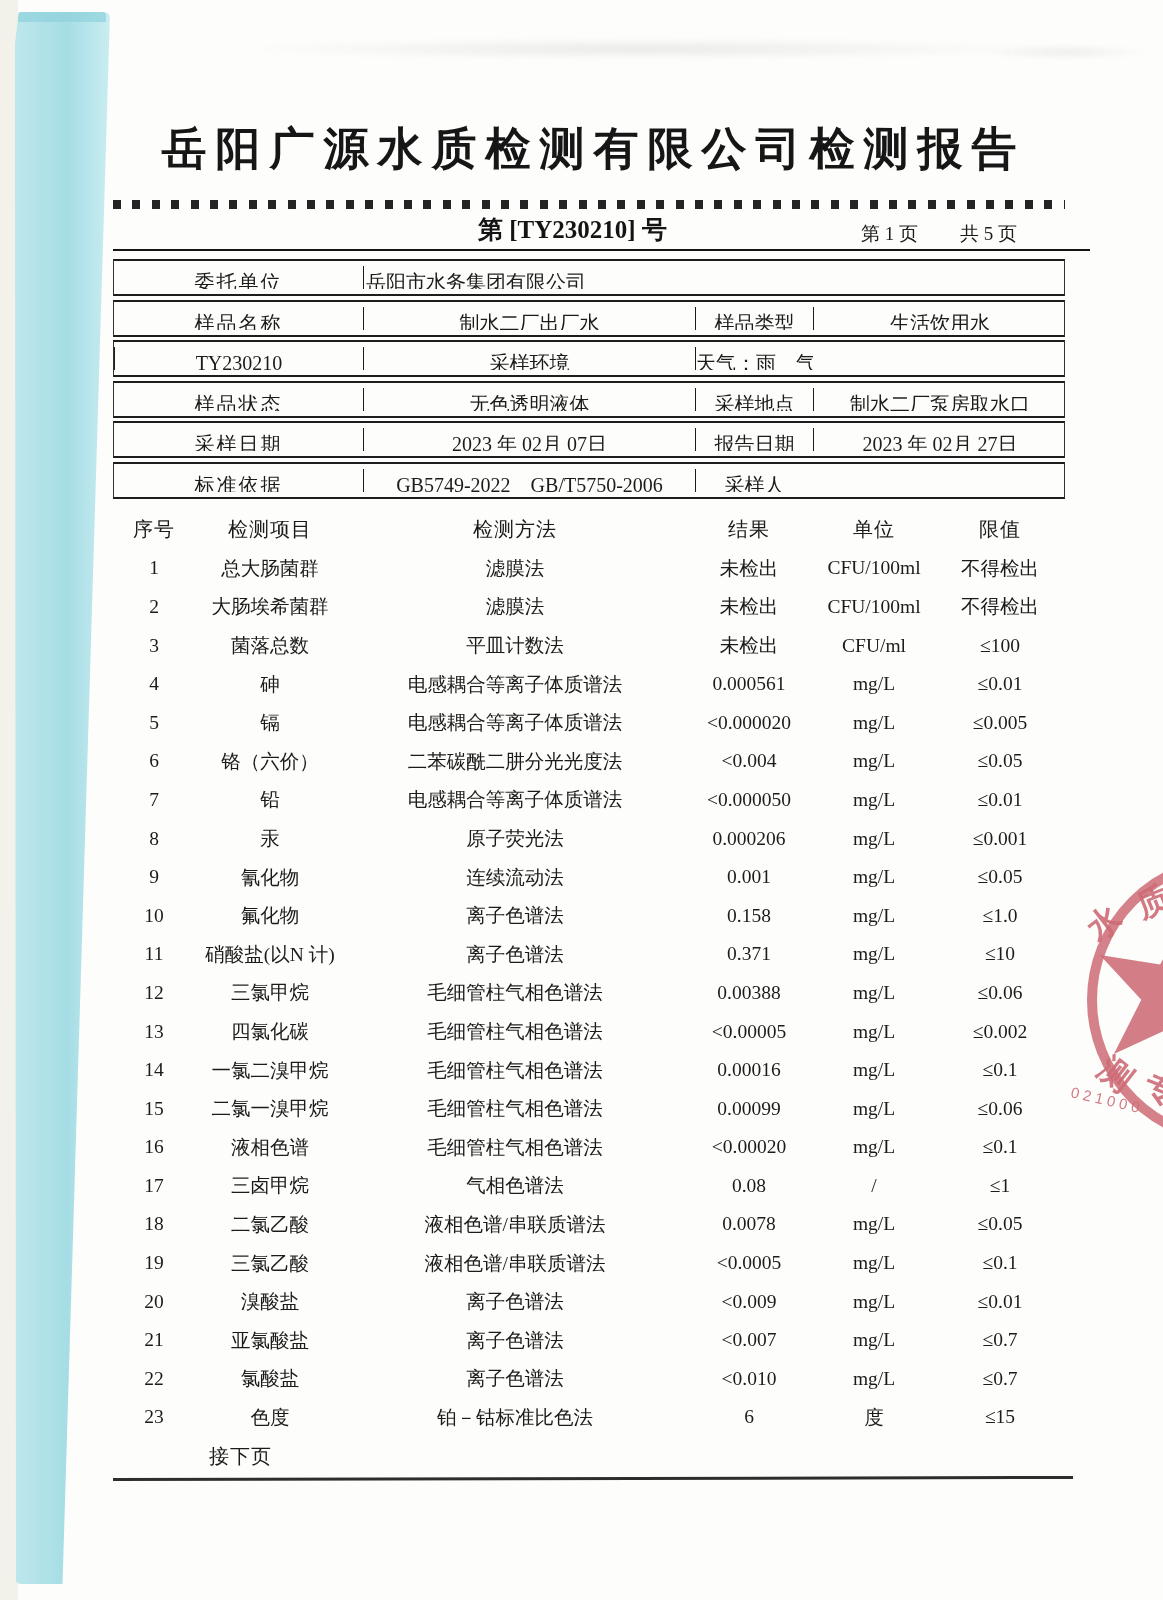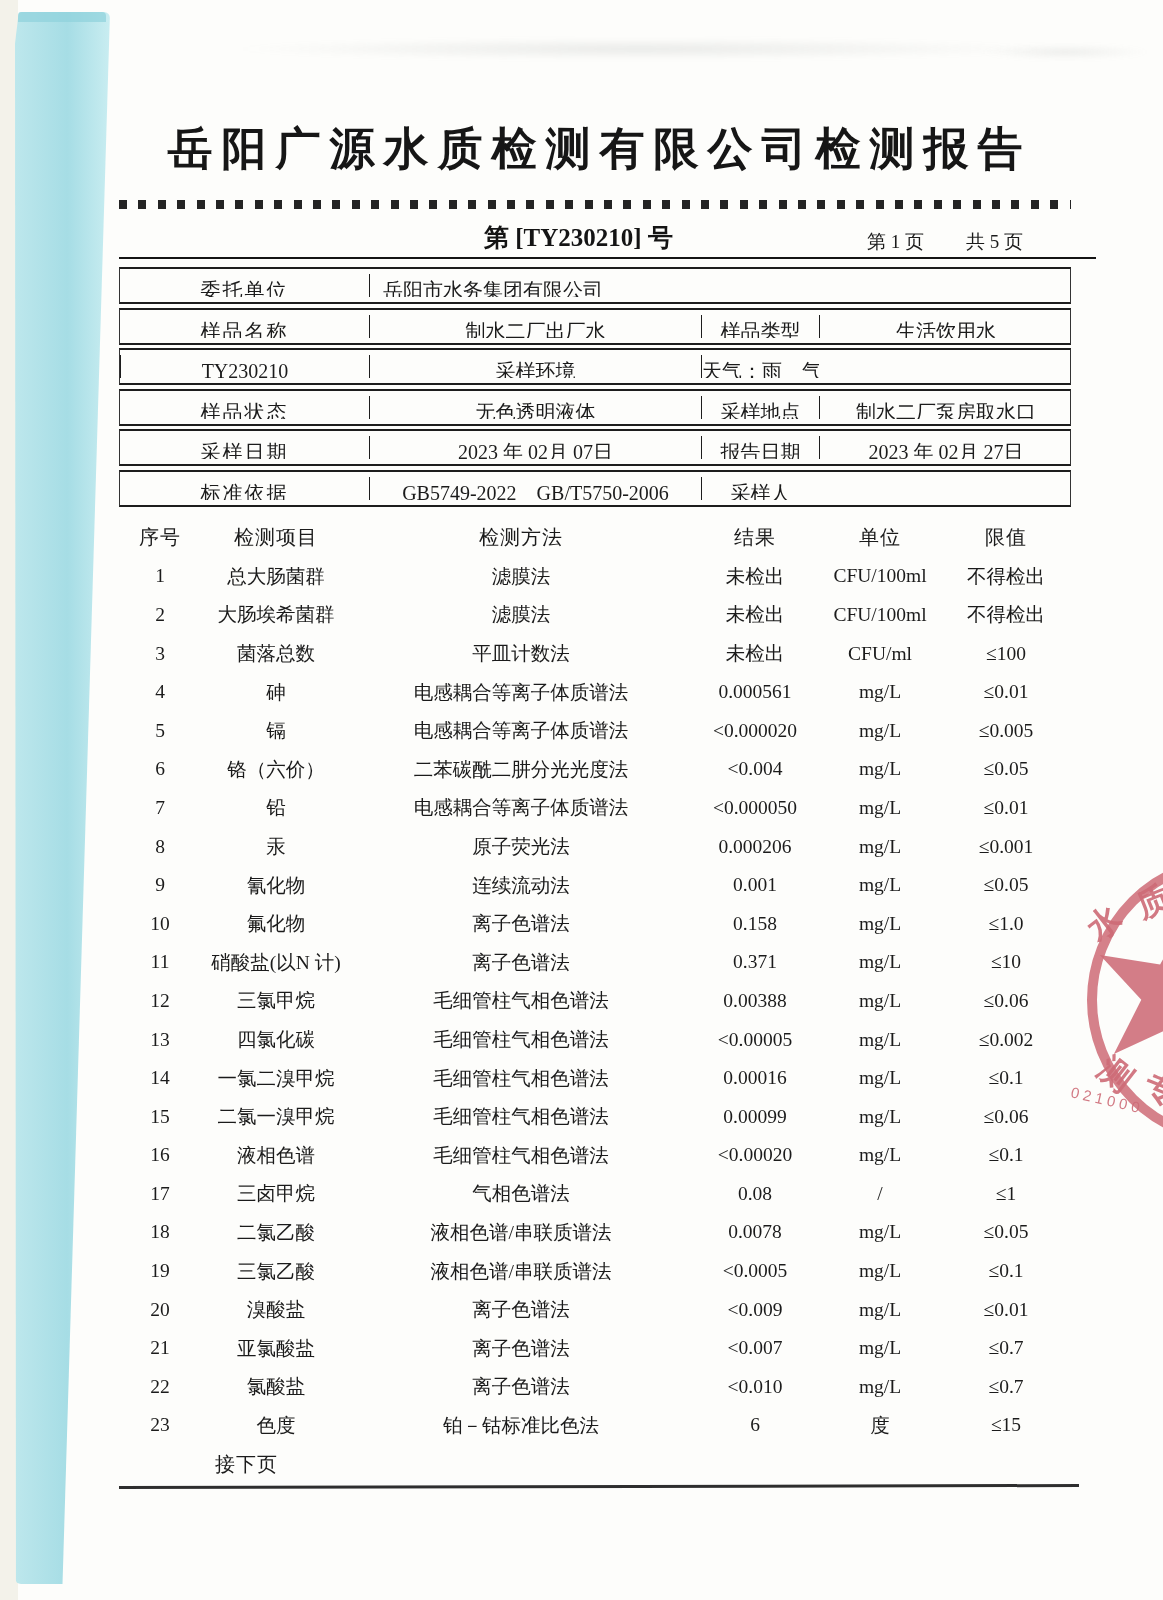--- a/index.html
+++ b/index.html
@@ -21,33 +21,33 @@
     background:#8fd2dc;opacity:.7;border-radius:4px 4px 0 0;
   }
   .smudge{position:absolute;pointer-events:none;}
   .smudge.s1{top:38px;left:230px;width:820px;height:22px;
     background:radial-gradient(ellipse at 50% 50%,rgba(140,145,145,.16),rgba(140,145,145,0) 70%);
     filter:blur(2px);}
   .smudge.s2{top:44px;left:980px;width:170px;height:16px;
     background:radial-gradient(ellipse at 50% 50%,rgba(140,145,145,.13),rgba(140,145,145,0) 70%);
     filter:blur(2px);}
 
-  .content{position:absolute;left:119px;top:0;width:952px;}
+  .content{position:absolute;left:113px;top:0;width:952px;}
 
   .title{
     margin-top:118px;height:62px;line-height:62px;
     font-family:"Liberation Sans","DejaVu Sans",sans-serif;
     font-weight:900;font-size:45px;letter-spacing:9px;text-indent:9px;
     text-align:center;white-space:nowrap;color:#161616;
   }
   .dotline{
     margin-top:20px;height:9px;width:952px;
     background:repeating-linear-gradient(to right,#242424 0 8px,transparent 8px 19.4px);
   }
-  .numrow{position:relative;height:36px;margin-top:12px;}
+  .numrow{position:relative;height:36px;margin-top:4px;}
   .report-no{
     position:absolute;left:365px;top:0;font-size:25px;font-weight:bold;
     white-space:pre;color:#141414;
   }
   .pageinfo{position:absolute;right:48px;top:8px;font-size:19px;white-space:pre;}
   .pageinfo .pi{margin-left:42px;}
   .toprule{border-top:2.5px solid #141414;width:977px;}
 
   
   .info-table{margin-top:8px;width:952px;}
@@ -55,21 +55,21 @@
     display:grid;grid-template-columns:249px 332px 118px 253px;
     border-top:2px solid #1d1d1d;border-bottom:2px solid #1d1d1d;
     border-left:1.5px solid #333;border-right:1.5px solid #333;
     height:33px;margin-bottom:3.5px;align-items:center;
   }
   .i-row.full{grid-template-columns:249px 703px;}
   .i-cell{font-size:20px;text-align:center;height:23px;line-height:33px;
     overflow:hidden;white-space:pre;}
   .i-cell.lbl{letter-spacing:2px;}
   .i-cell.val,.i-cell.lbl2,.i-cell.val2{border-left:1.7px solid #1d1d1d;}
-  .i-cell.span3{text-align:left;padding-left:13px;}
+  .i-cell.span3{text-align:left;padding-left:2px;}
 
   
   .results{margin-top:12px;width:952px;}
   .r-row{
     display:grid;grid-template-columns:82px 150px 340px 128px 122px 130px;
     height:38.6px;align-items:center;
   }
   .r-row .cell{font-size:19.5px;text-align:center;white-space:pre;overflow:visible;}
   .r-head .cell{font-size:20px;letter-spacing:1px;}
 

